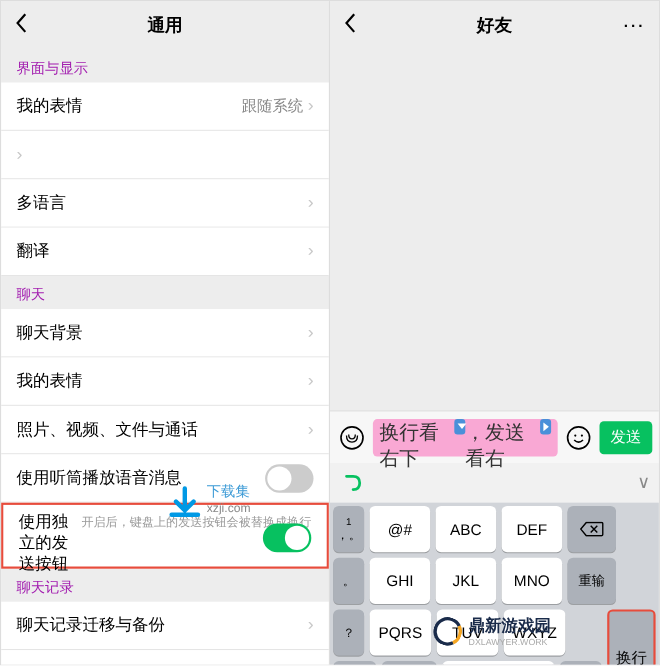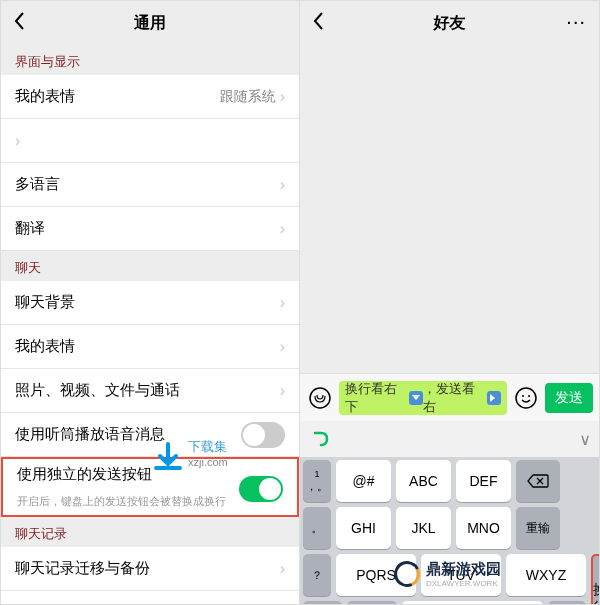--- a/index.html
+++ b/index.html
@@ -4,48 +4,48 @@
 <style>
 *{margin:0;padding:0;box-sizing:border-box;font-family:-apple-system,"PingFang SC","Helvetica Neue",sans-serif}
 body{width:600px;height:605px;background:#fff;position:relative;overflow:hidden}
 .wrap{display:flex;border:1px solid #ddd}
 .pane{width:299px;height:603px;background:#ededed;position:relative;overflow:hidden}
 .pane-l{border-right:1px solid #ddd}
 .hdr{height:44px;display:flex;align-items:center;justify-content:center;position:relative;background:#ededed}
 .back{position:absolute;left:12px;top:10px}
 .more{position:absolute;right:12px;top:14px;letter-spacing:2px;font-size:14px;font-weight:bold}
 .hdr-title{font-size:16px;font-weight:600;color:#000}
-.sect{padding:8px 14px 4px;font-size:13px;color:#7f1d1d}
+.sect{padding:8px 14px 4px;font-size:13px;color:#a21caf}
 .row{background:#fff;height:44px;display:flex;align-items:center;padding:0 14px;border-bottom:1px solid #e5e5e5;position:relative}
 .row:last-child{border-bottom:none}
 .row-label{flex:1;font-size:15px;color:#000}
 .row-val{font-size:14px;color:#888;margin-right:4px}
 .chev{color:#c8c8c8}
 .toggle{width:44px;height:26px;border-radius:13px;position:relative}
 .toggle.off{background:#ccc}
 .toggle.on{background:#07c160}
 .knob{width:22px;height:22px;border-radius:50%;background:#fff;position:absolute;top:2px}
 .toggle.off .knob{left:2px}
 .toggle.on .knob{right:2px}
-.row-hl{border:2px solid #e74c3c;height:60px;flex-direction:column;align-items:flex-start;justify-content:center;padding:6px 14px}
+.row-hl{border:2px solid #e74c3c;height:60px;flex-direction:row;align-items:flex-start;justify-content:center;padding:6px 14px}
 .row-hl .sub{font-size:11px;color:#999;margin-top:2px}
 .row-hl .toggle{position:absolute;right:14px;top:17px}
 .pane-r{background:#ededed}
 .chat-area{height:328px}
 .input-bar{height:48px;background:#f7f7f7;display:flex;align-items:center;padding:0 6px;gap:5px;border-top:1px solid #ddd}
 .ico-btn{width:28px;height:28px;display:flex;align-items:center;justify-content:center;color:#333;font-size:18px}
-.msg-input{flex:1;height:34px;background:#bef264;border-radius:4px;padding:0 6px;font-size:13px;color:#333;display:flex;align-items:center}
+.msg-input{flex:1;height:34px;background:#f9a8d4;border-radius:4px;padding:0 6px;font-size:18px;color:#333;display:flex;align-items:flex-start}
 .send-btn{background:#07c160;color:#fff;border:none;border-radius:4px;padding:6px 10px;font-size:14px}
 .kb{background:#d1d4d9;padding:3px 3px 3px 3px}
 .kb-row{display:flex;gap:5px;margin-bottom:5px}
 .key{background:#fff;border-radius:5px;height:42px;display:flex;align-items:center;justify-content:center;font-size:14px;color:#000;box-shadow:0 1px 0 rgba(0,0,0,0.25)}
 .key.dark{background:#acb1b9}
 .k-comma{width:28px;flex-direction:column;font-size:11px}
 .k1{width:55px}
-.k-wide{width:80px}
+.k-wide{width:56px}
 .k-side{width:44px;font-size:12px}
 .k-del{width:44px}
 .k-sym{width:39px;font-size:13px}
 .k-123{width:50px}
 .k-space{flex:1}
 .k-cn{width:38px;font-size:11px;flex-direction:column;line-height:1}
 .k-ret{width:44px;height:89px;font-size:14px;border:2px solid #e74c3c;box-shadow:none}
 .kb-bottom-wrap{display:flex;gap:5px}
 .kb-bottom-left{flex:1}
 .suggest{height:36px;background:#f1f1f1;display:flex;align-items:center;padding:0 8px;gap:8px}

